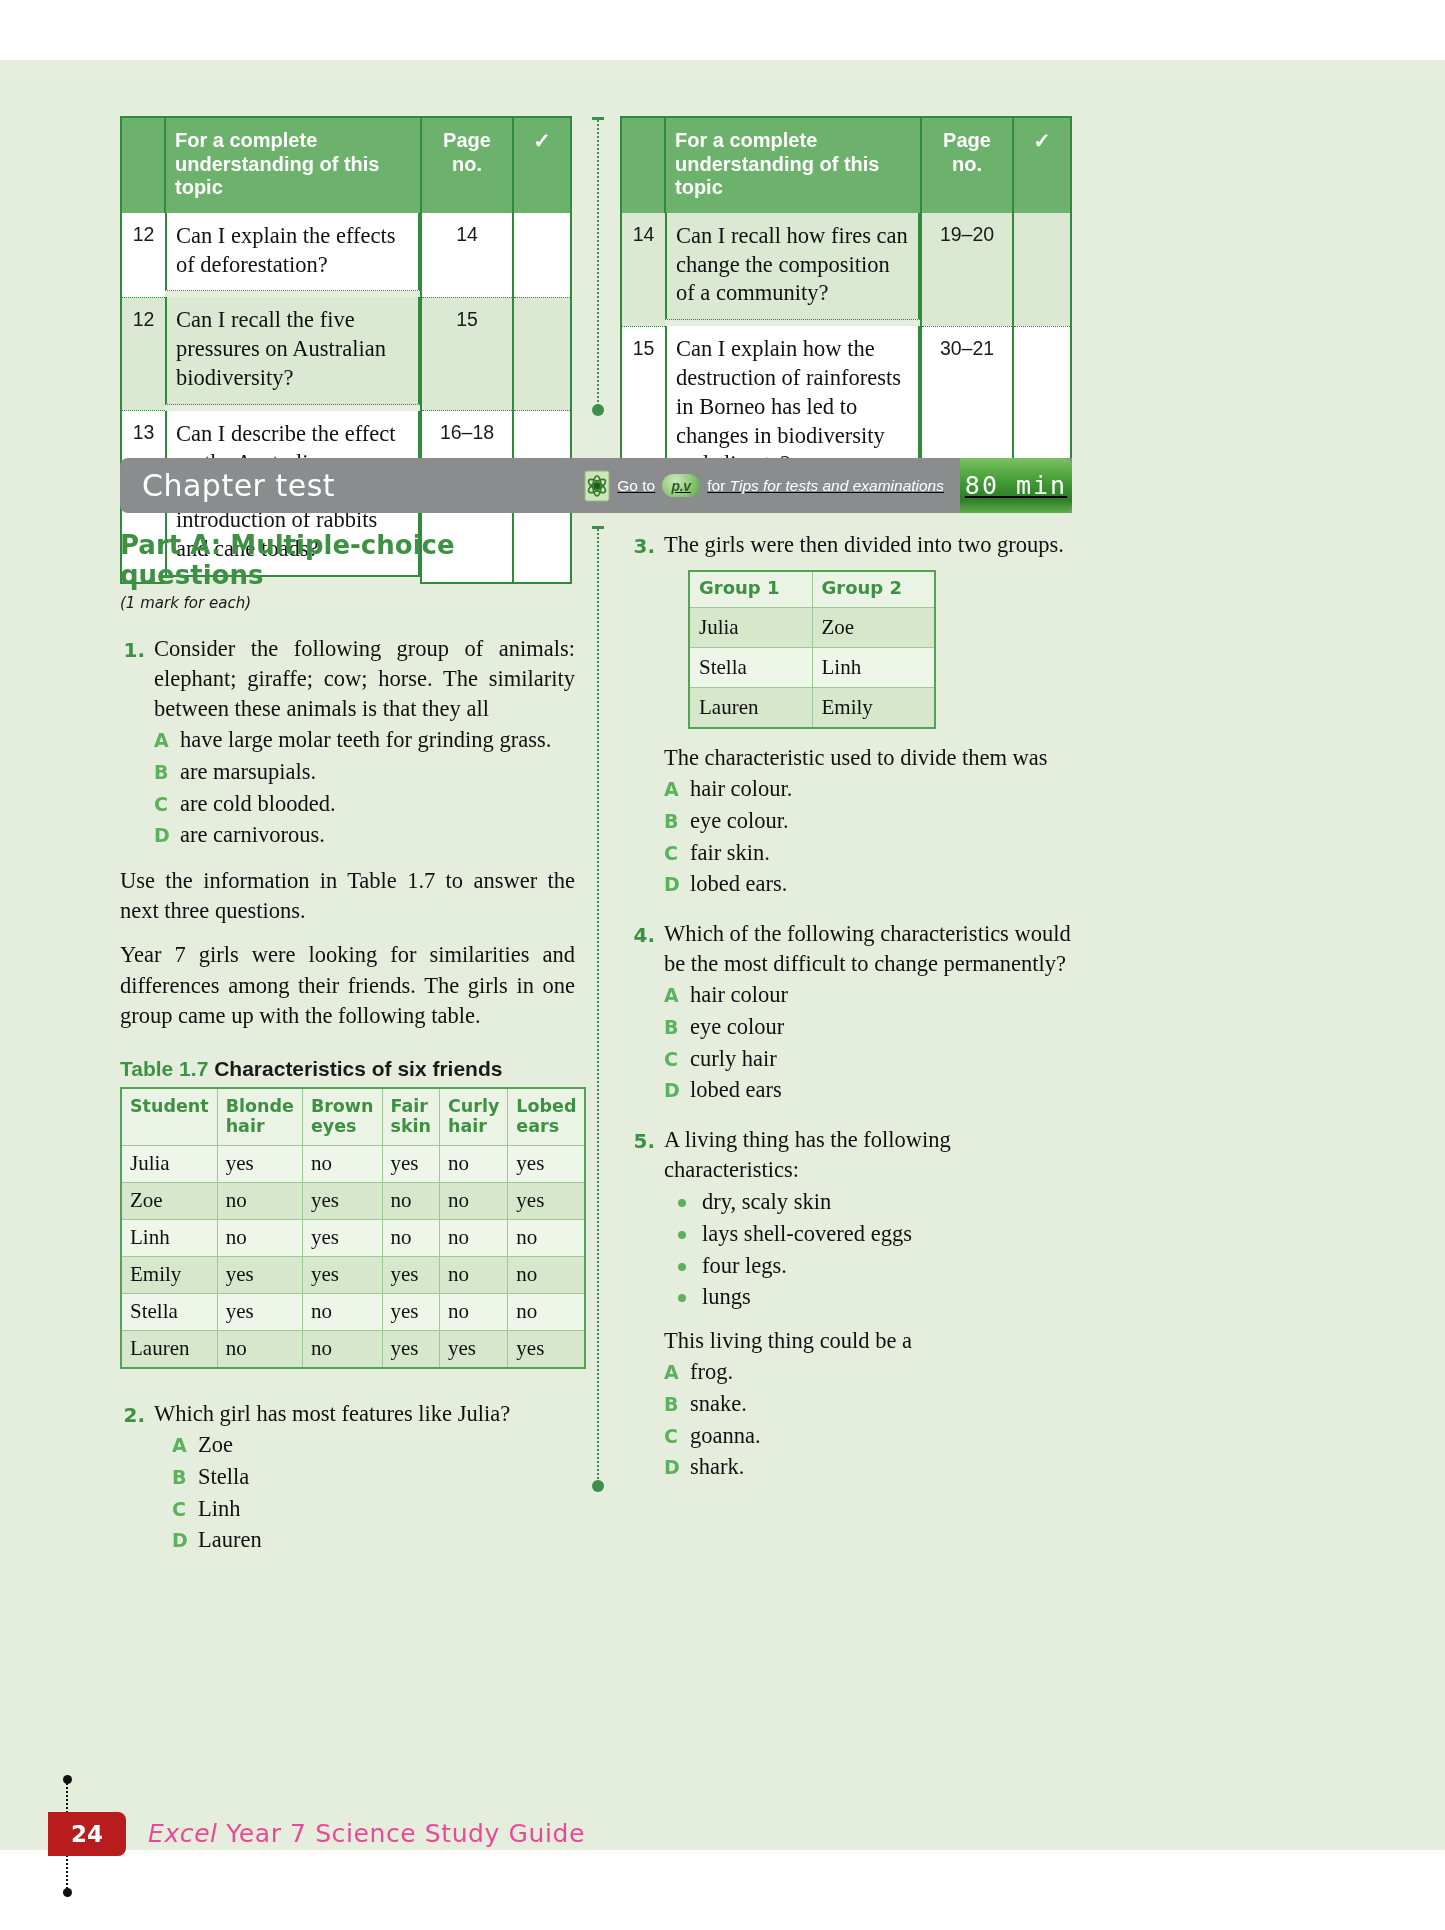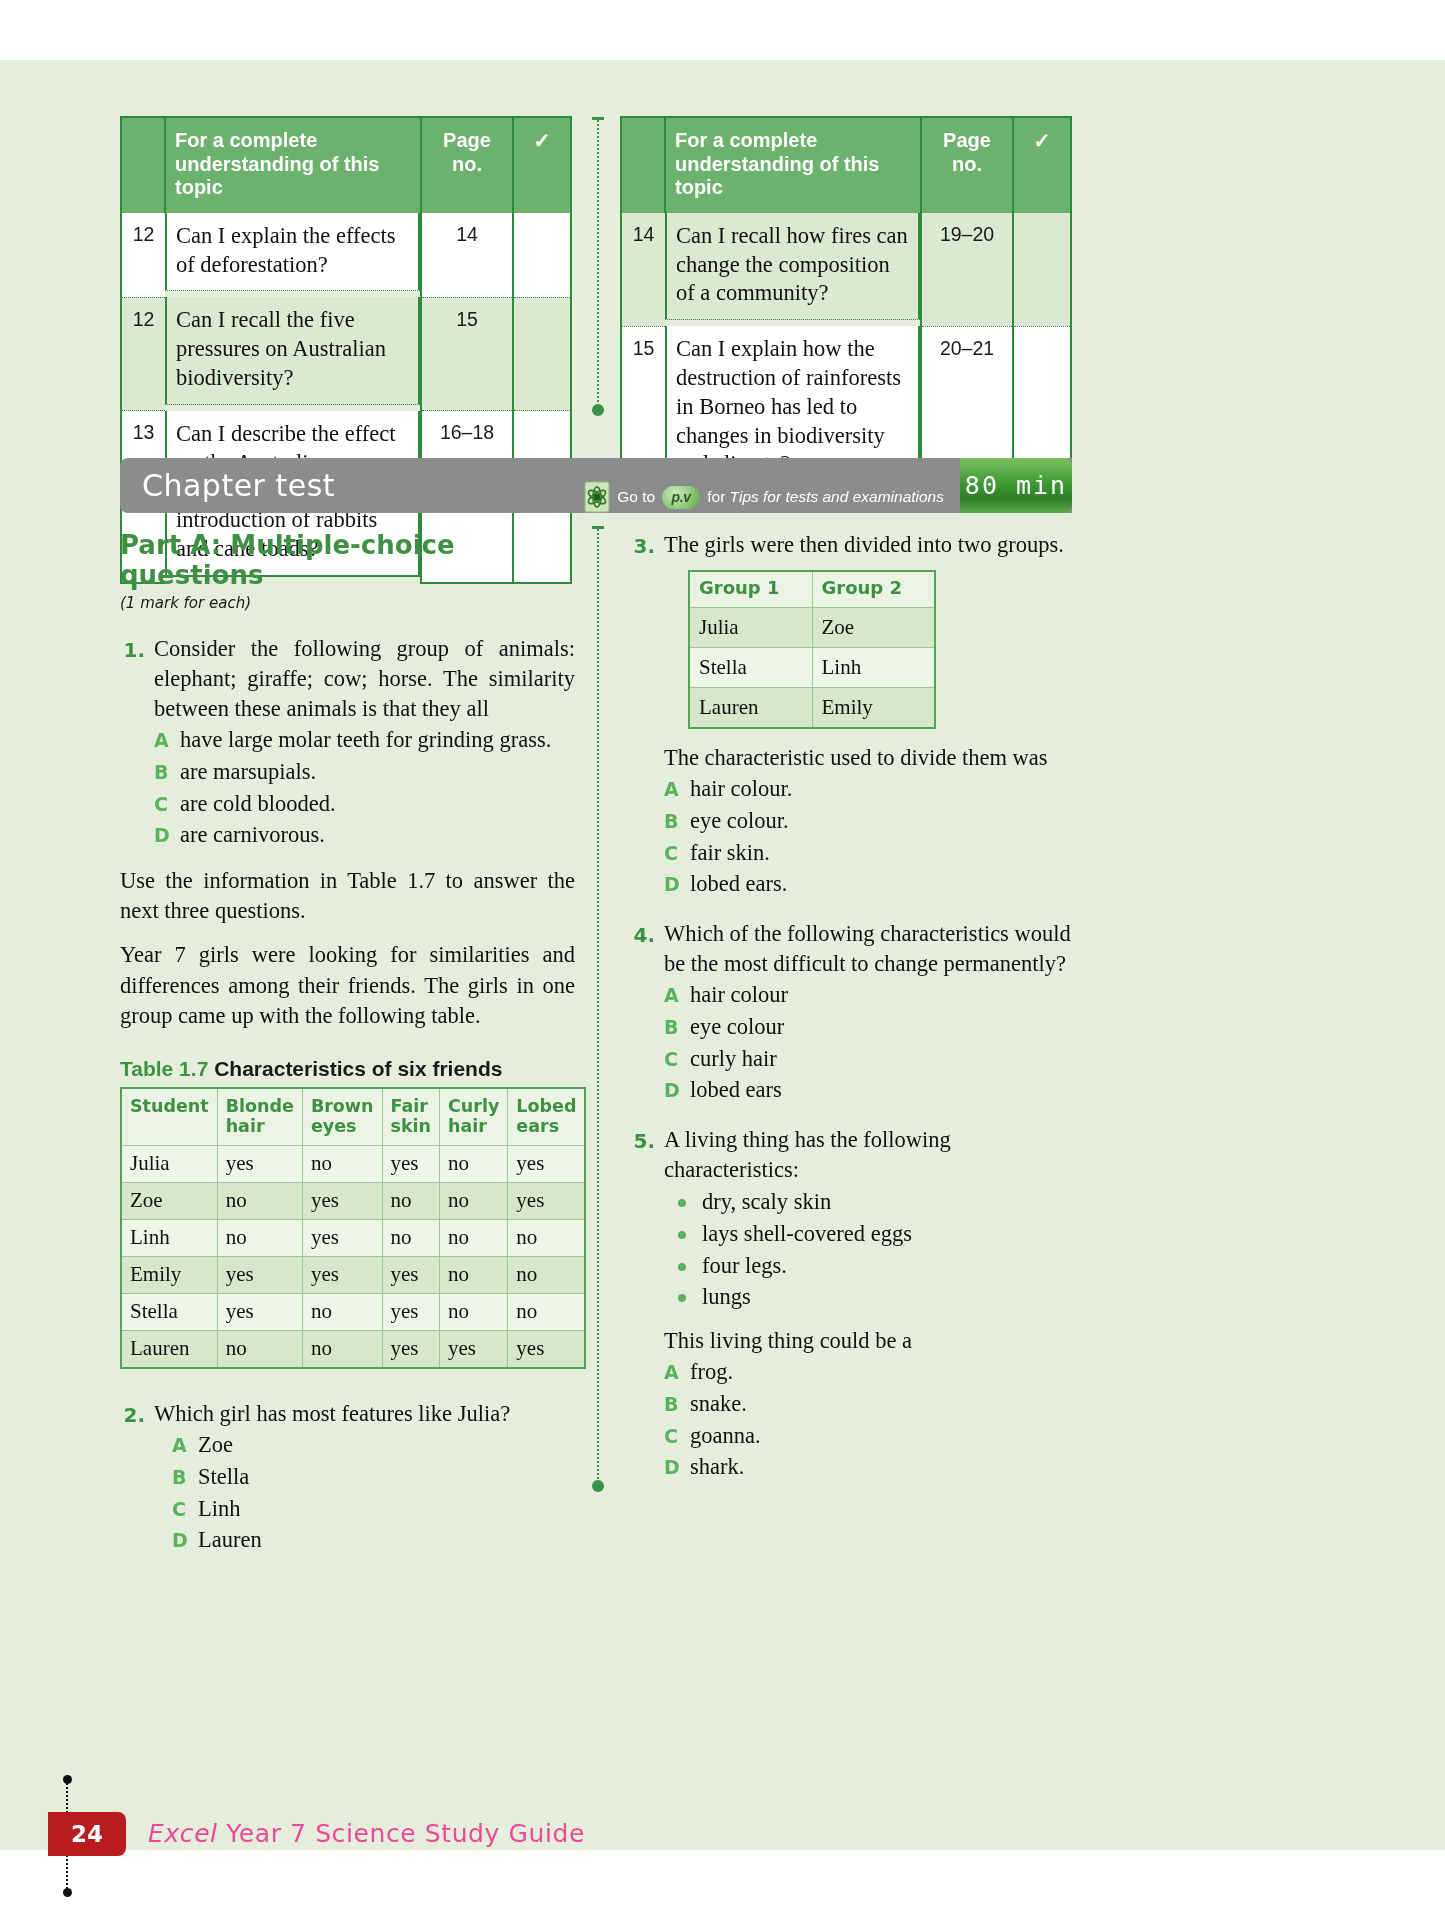--- a/index.html
+++ b/index.html
@@ -92,21 +92,21 @@
   }
   #banner-title {
     color: #ffffff;
     font-size: 30px;
     letter-spacing: 0.5px;
     padding-left: 22px;
     font-weight: normal;
     font-family: "DejaVu Sans", sans-serif;
   }
   #banner-right {
-    margin-left: auto; display: flex; align-items: flex-end; height: 100%;
+    margin-left: auto; display: flex; align-items: center; height: 100%; text-decoration: underline;
   }
   #goto-wrap { display: flex; align-items: center; color: #ffffff; font-size: 15.5px; }
   #atom-icon { width: 26px; height: 32px; margin-right: 7px; }
   .goto-txt { white-space: nowrap; }
   .goto-txt.ital { font-style: italic; }
   #pv-pill {
     display: inline-flex; align-items: center; justify-content: center;
     width: 38px; height: 23px; border-radius: 12px;
     background: radial-gradient(circle at 35% 30%, #cfe6bf 0%, #8fc878 55%, #5aa346 100%);
     color: #2e5d22; font-size: 14px; font-weight: bold; font-style: italic;
@@ -318,21 +318,21 @@
     <tbody>
       <tr class="even">
         <td class="num">14</td>
         <td class="q">Can I recall how fires can change the composition of a community?</td>
         <td class="page">19–20</td>
         <td class="tick"></td>
       </tr>
       <tr class="odd">
         <td class="num">15</td>
         <td class="q">Can I explain how the destruction of rainforests in Borneo has led to changes in biodiversity and climate?</td>
-        <td class="page">20–21</td>
+        <td class="page">30–21</td>
         <td class="tick"></td>
       </tr>
     </tbody>
   </table>
 
   <div id="banner">
     <span id="banner-title">Chapter test</span>
     <div id="banner-right">
       <div id="goto-wrap">
         <svg id="atom-icon" viewBox="0 0 26 32">

